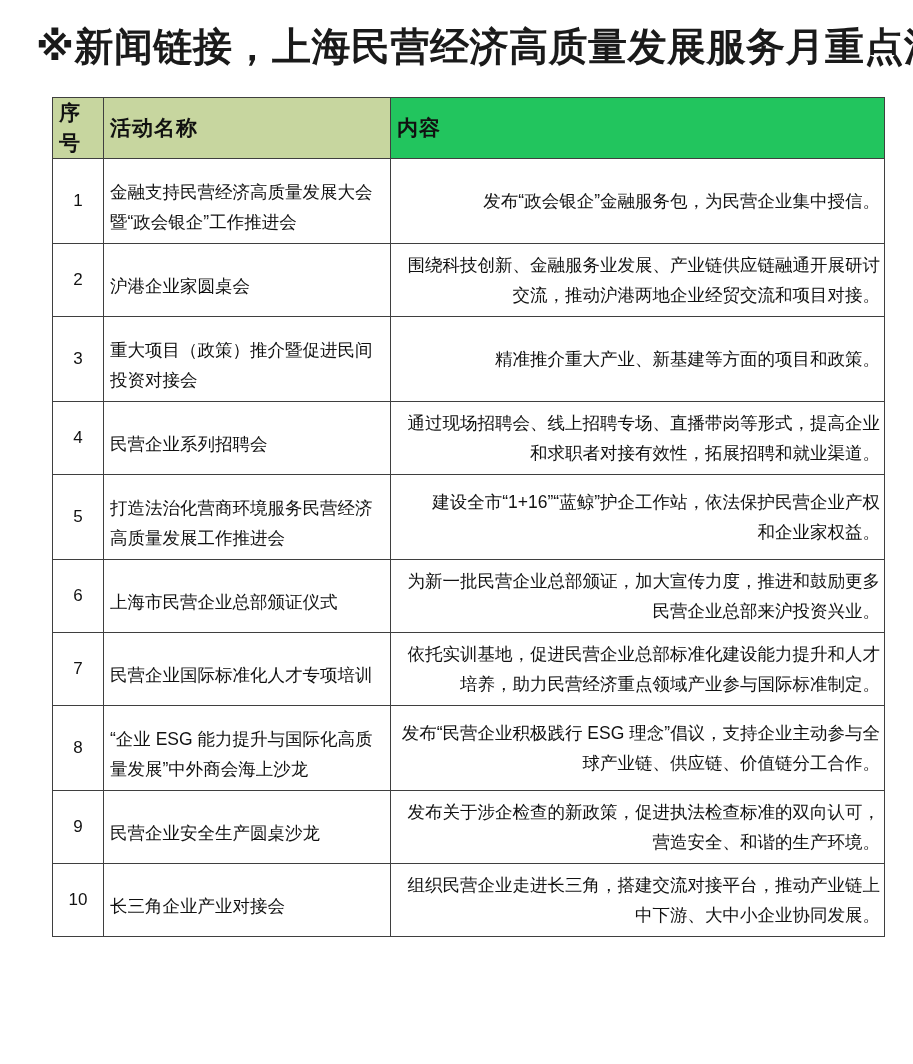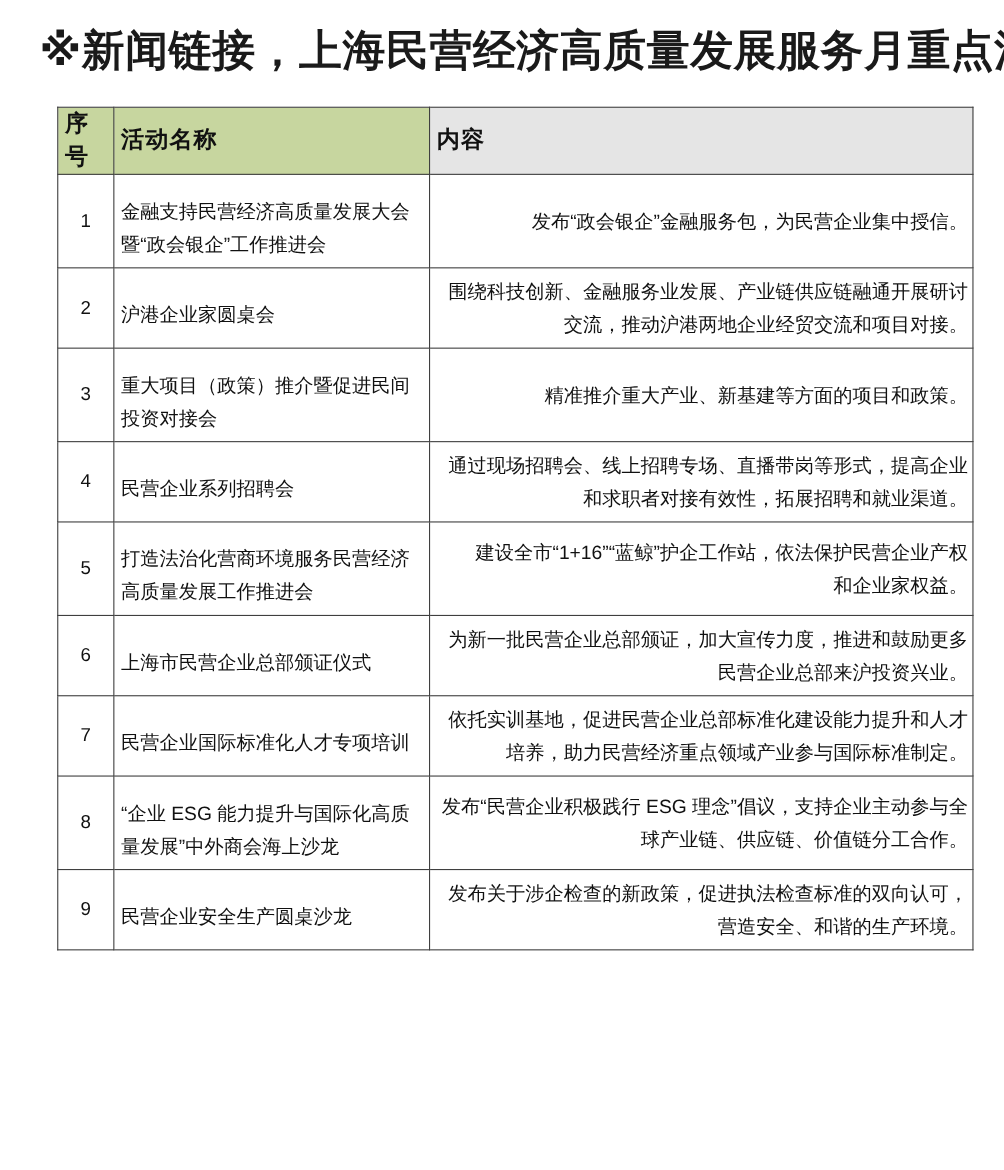--- a/index.html
+++ b/index.html
@@ -87,21 +87,21 @@
   <table class="activity-table">
     <colgroup>
       <col class="c-index">
       <col class="c-name">
       <col class="c-desc">
     </colgroup>
     <thead>
       <tr>
         <th style="background: rgb(199, 214, 159); border-color: rgb(63, 63, 63);">序号</th>
         <th style="background: rgb(199, 214, 159); border-color: rgb(63, 63, 63);">活动名称</th>
-        <th style="background: #e5e5e5; border-color: rgb(63, 63, 63); margin-top: 21px;">内容</th>
+        <th style="background: #22c55e; border-color: rgb(63, 63, 63); margin-top: 21px;">内容</th>
       </tr>
     </thead>
     <tbody id="table-body">
         <tr>
           <td class="idx" style="border-color: rgb(63, 63, 63);">1</td>
           <td class="name" style="border-color: rgb(63, 63, 63);">金融支持民营经济高质量发展大会暨“政会银企”工作推进会</td>
           <td class="desc" style="border-color: rgb(63, 63, 63);">发布“政会银企”金融服务包，为民营企业集中授信。</td>
         </tr>
         <tr>
           <td class="idx" style="border-color: rgb(63, 63, 63);">2</td>
@@ -136,16 +136,21 @@
         <tr>
           <td class="idx" style="border-color: rgb(63, 63, 63);">8</td>
           <td class="name" style="border-color: rgb(63, 63, 63);">“企业 ESG 能力提升与国际化高质量发展”中外商会海上沙龙</td>
           <td class="desc" style="border-color: rgb(63, 63, 63);">发布“民营企业积极践行 ESG 理念”倡议，支持企业主动参与全球产业链、供应链、价值链分工合作。</td>
         </tr>
         <tr>
           <td class="idx" style="border-color: rgb(63, 63, 63);">9</td>
           <td class="name" style="border-color: rgb(63, 63, 63);">民营企业安全生产圆桌沙龙</td>
           <td class="desc" style="border-color: rgb(63, 63, 63);">发布关于涉企检查的新政策，促进执法检查标准的双向认可，营造安全、和谐的生产环境。</td>
         </tr>
+        <tr>
+          <td class="idx" style="border-color: rgb(63, 63, 63);">10</td>
+          <td class="name" style="border-color: rgb(63, 63, 63);">长三角企业产业对接会</td>
+          <td class="desc" style="border-color: rgb(63, 63, 63);">组织民营企业走进长三角，搭建交流对接平台，推动产业链上中下游、大中小企业协同发展。</td>
+        </tr>
       </tbody>
   </table>
 
 </div>
 
 </body></html>

